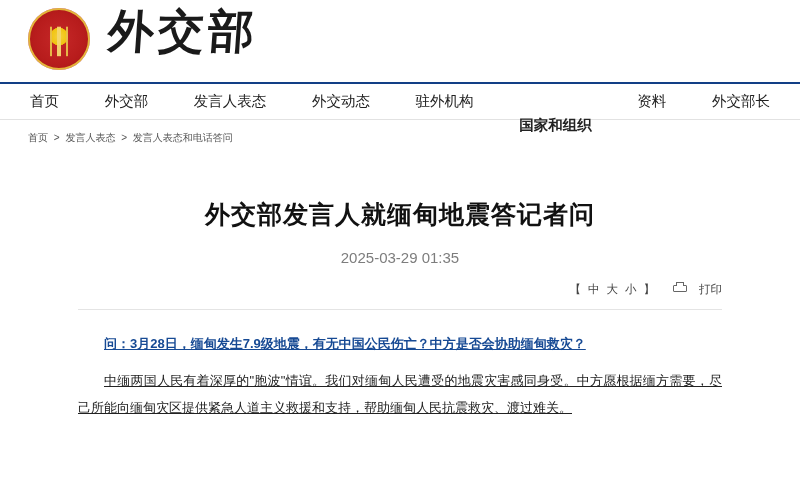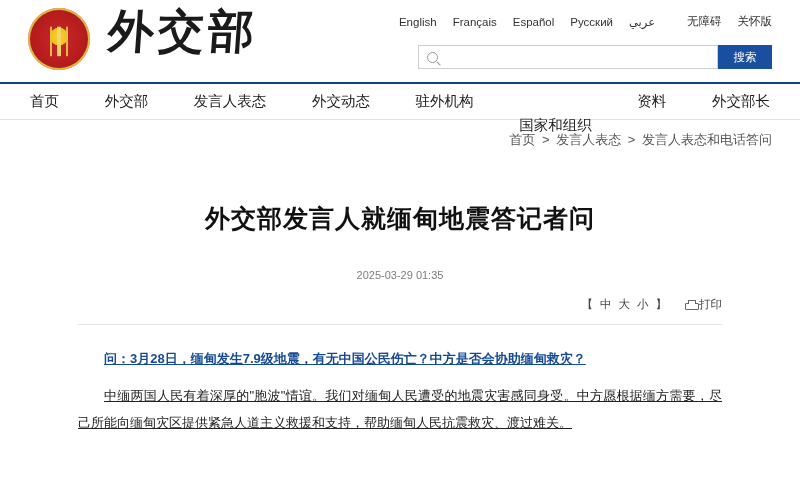--- a/index.html
+++ b/index.html
@@ -159,63 +159,62 @@
     max-width: 744px;
   }
   .nav-item {
     font-size: 14.5px;
     color: #222;
     text-decoration: none;
     white-space: nowrap;
     padding: 0 2px;
     font-weight: 500;
   }
-  .nav-item.bold { font-weight: normal; margin-top: 48px; }
+  .nav-item.bold { font-weight: bold; margin-top: 48px; }
 
   
   .breadcrumb {
     padding: 11px 28px 0 28px;
-    font-size: 13px;
+    font-size: 10px;
     color: #555;
-    text-align: right;
   }
   .breadcrumb a { color: #555; text-decoration: none; }
   .breadcrumb .sp { margin: 0 3px; }
 
   
   .article {
     padding: 0 78px;
   }
   .art-title {
     margin-top: 53px;
     text-align: center;
     font-size: 25px;
     font-weight: bold;
     color: #111;
     letter-spacing: 1px;
   }
   .art-date {
-    margin-top: 34px;
+    margin-top: 18px;
     text-align: center;
-    font-size: 11px;
+    font-size: 15px;
     color: #7d7d7d;
   }
   .tools {
     margin-top: 16px;
     display: flex;
     justify-content: flex-end;
     align-items: center;
     gap: 18px;
     font-size: 11.5px;
     color: #444;
   }
   .fontsize { display: flex; align-items: center; gap: 7px; }
   .fontsize .brk { color: #444; }
   .fontsize a { color: #444; text-decoration: none; }
-  .print { display: flex; align-items: center; gap: 2px; color: #444; text-decoration: none; }
+  .print { display: flex; align-items: flex-start; gap: 14px; color: #444; text-decoration: none; }
   .printer {
     width: 12px; height: 10px;
     position: relative;
     display: inline-block;
   }
   .printer:before {
     content: "";
     position: absolute;
     left: 0; top: 3px;
     width: 12px; height: 5px;
@@ -258,39 +257,20 @@
 <body>
 
 <div class="page">
 
   <div class="header">
     <div class="emblem-wrap">
       <div class="emblem"></div>
     </div>
     <div class="wordmark">外交部</div>
 
-    <div class="header-right">
-      <div class="lang-row">
-        <a href="#">English</a>
-        <a href="#">Français</a>
-        <a href="#">Español</a>
-        <a href="#">Русский</a>
-        <a href="#">عربي</a>
-        <div class="sep"></div>
-        <a href="#">无障碍</a>
-        <a href="#">关怀版</a>
-      </div>
-      <div class="search-row">
-        <div class="search-box">
-          <span class="mag"></span>
-          <input type="text" placeholder="" style="">
-        </div>
-        <button class="search-btn">搜索</button>
-      </div>
-    </div>
   </div>
 
   <div class="nav">
     <div class="nav-inner">
       <a class="nav-item" href="#">首页</a>
       <a class="nav-item" href="#">外交部</a>
       <a class="nav-item" href="#">发言人表态</a>
       <a class="nav-item" href="#">外交动态</a>
       <a class="nav-item" href="#">驻外机构</a>
       <a class="nav-item bold" href="#">国家和组织</a>

